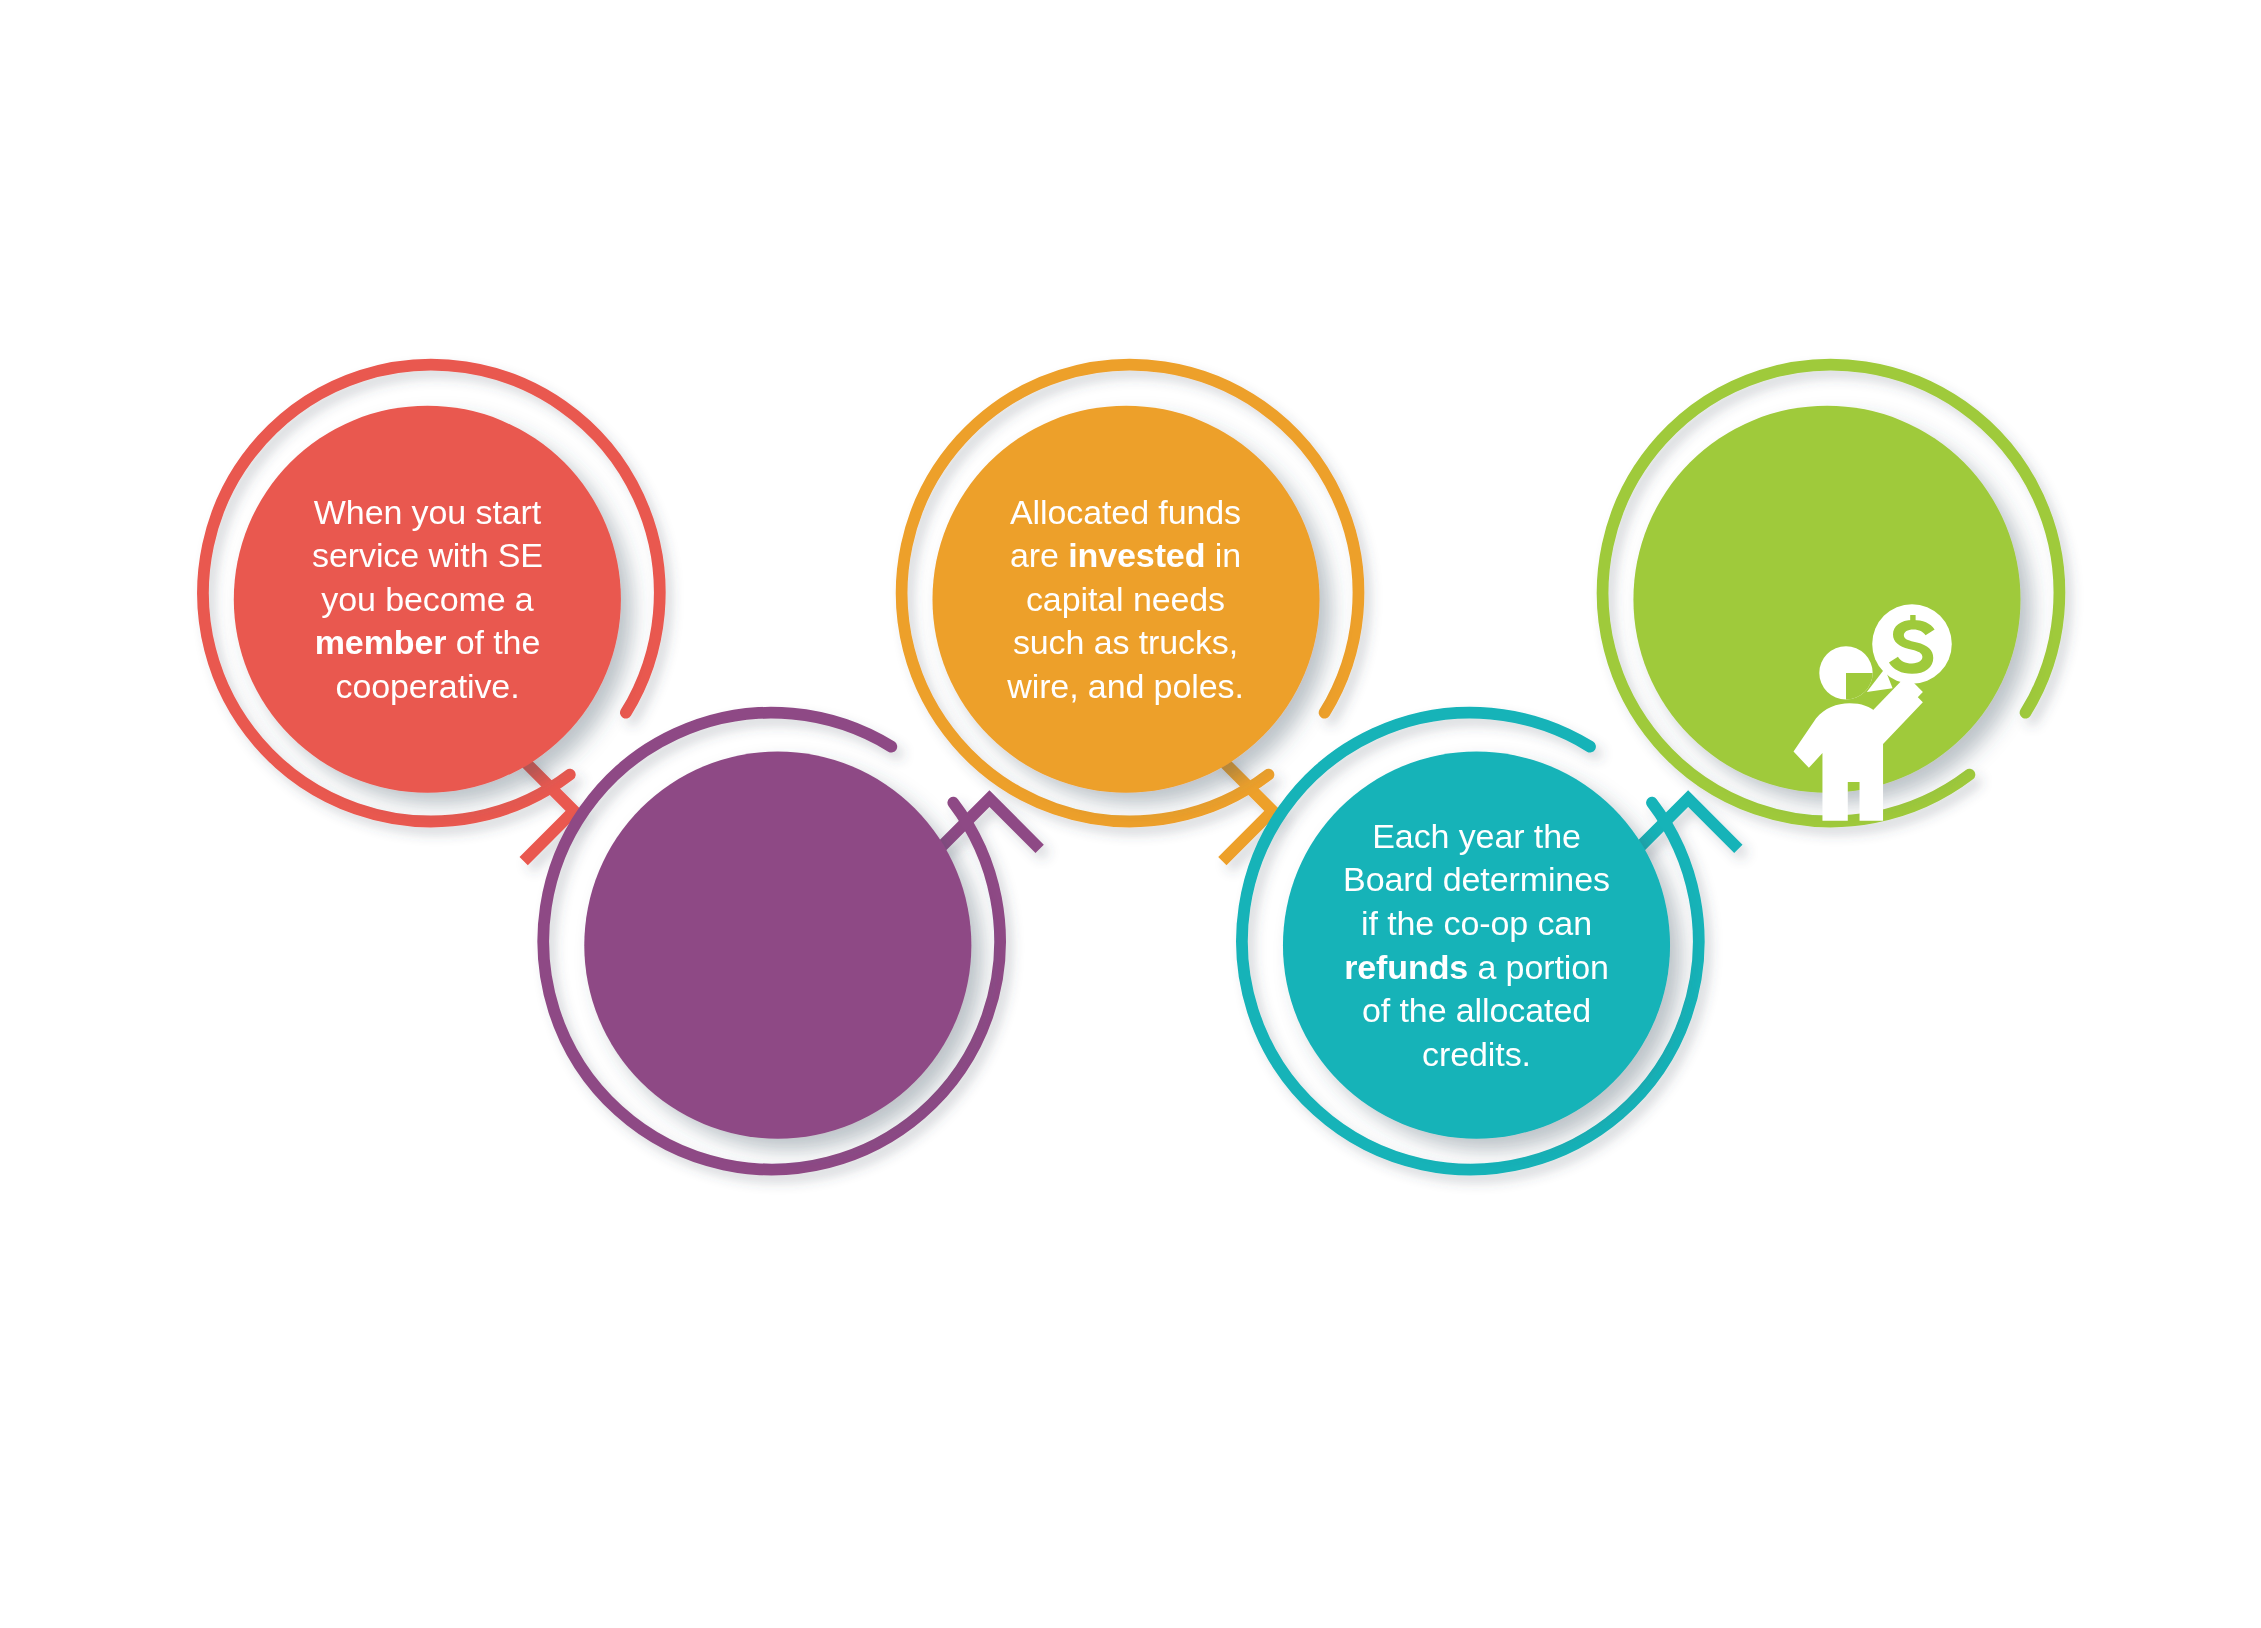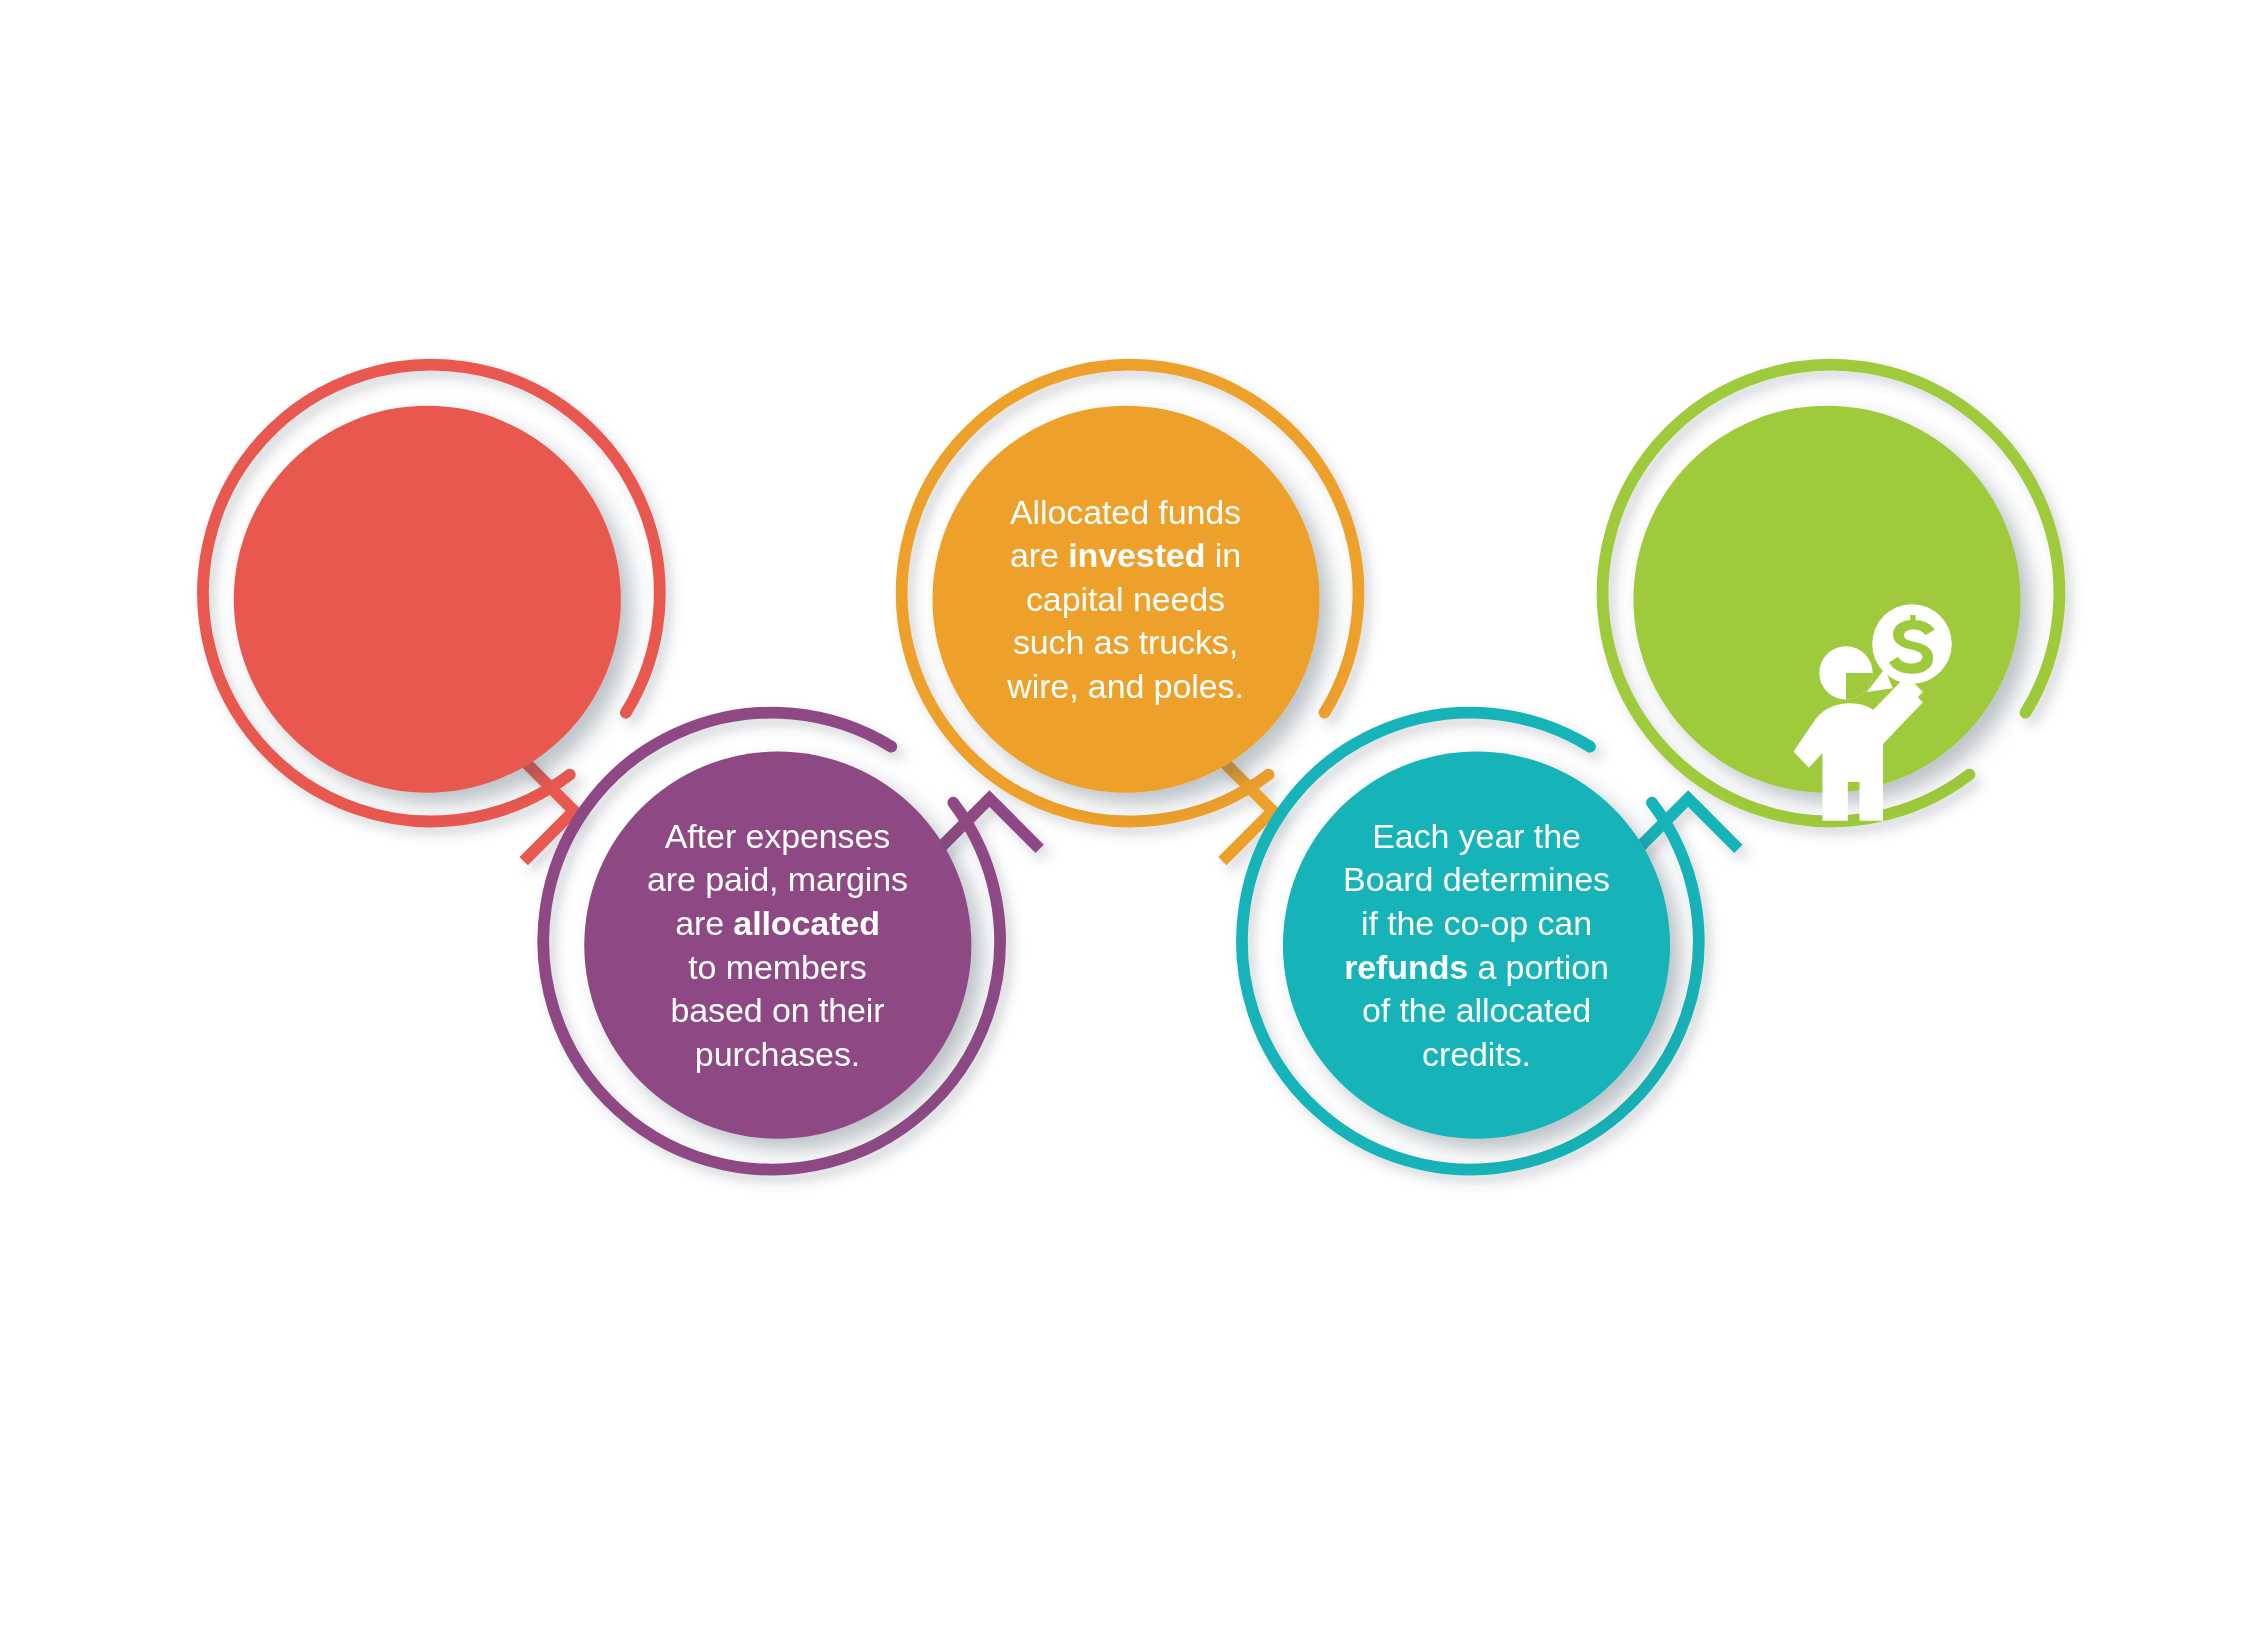--- a/index.html
+++ b/index.html
@@ -153,24 +153,24 @@
                  l -56 0
                  l 0 -150
                  l -30 33
                  l -34 -36 z"></path>
 
         <path d="M 4140 1572 L 4216 1494 L 4252 1530 L 4176 1608 Z"></path>
       </g>
     </g>
   </svg>
 
+  <div class="node-text" style="left:235px; top:407px; width:385px; height:385px;">
+    <span class="tx">When you start<br>service with SE<br>you become a<br><b>member</b> of the<br>cooperative.</span>
+  </div>
 
-  <div class="node-text" style="left:585px; top:753px; width:385px; height:385px;">
-    <span class="tx">After expenses<br>are paid, margins<br>are <b>allocated</b><br>to members<br>based on their<br>purchases.</span>
-  </div>
 
   <div class="node-text" style="left:933px; top:407px; width:385px; height:385px;">
     <span class="tx">Allocated funds<br>are <b>invested</b> in<br>capital needs<br>such as trucks,<br>wire, and poles.</span>
   </div>
 
   <div class="node-text" style="left:1284px; top:753px; width:385px; height:385px;justify-content:center;">
     <span class="tx">Each year the<br>Board determines<br>if the co-op can<br><b>refunds</b> a portion<br>of the allocated<br>credits.</span>
   </div>
 
 

